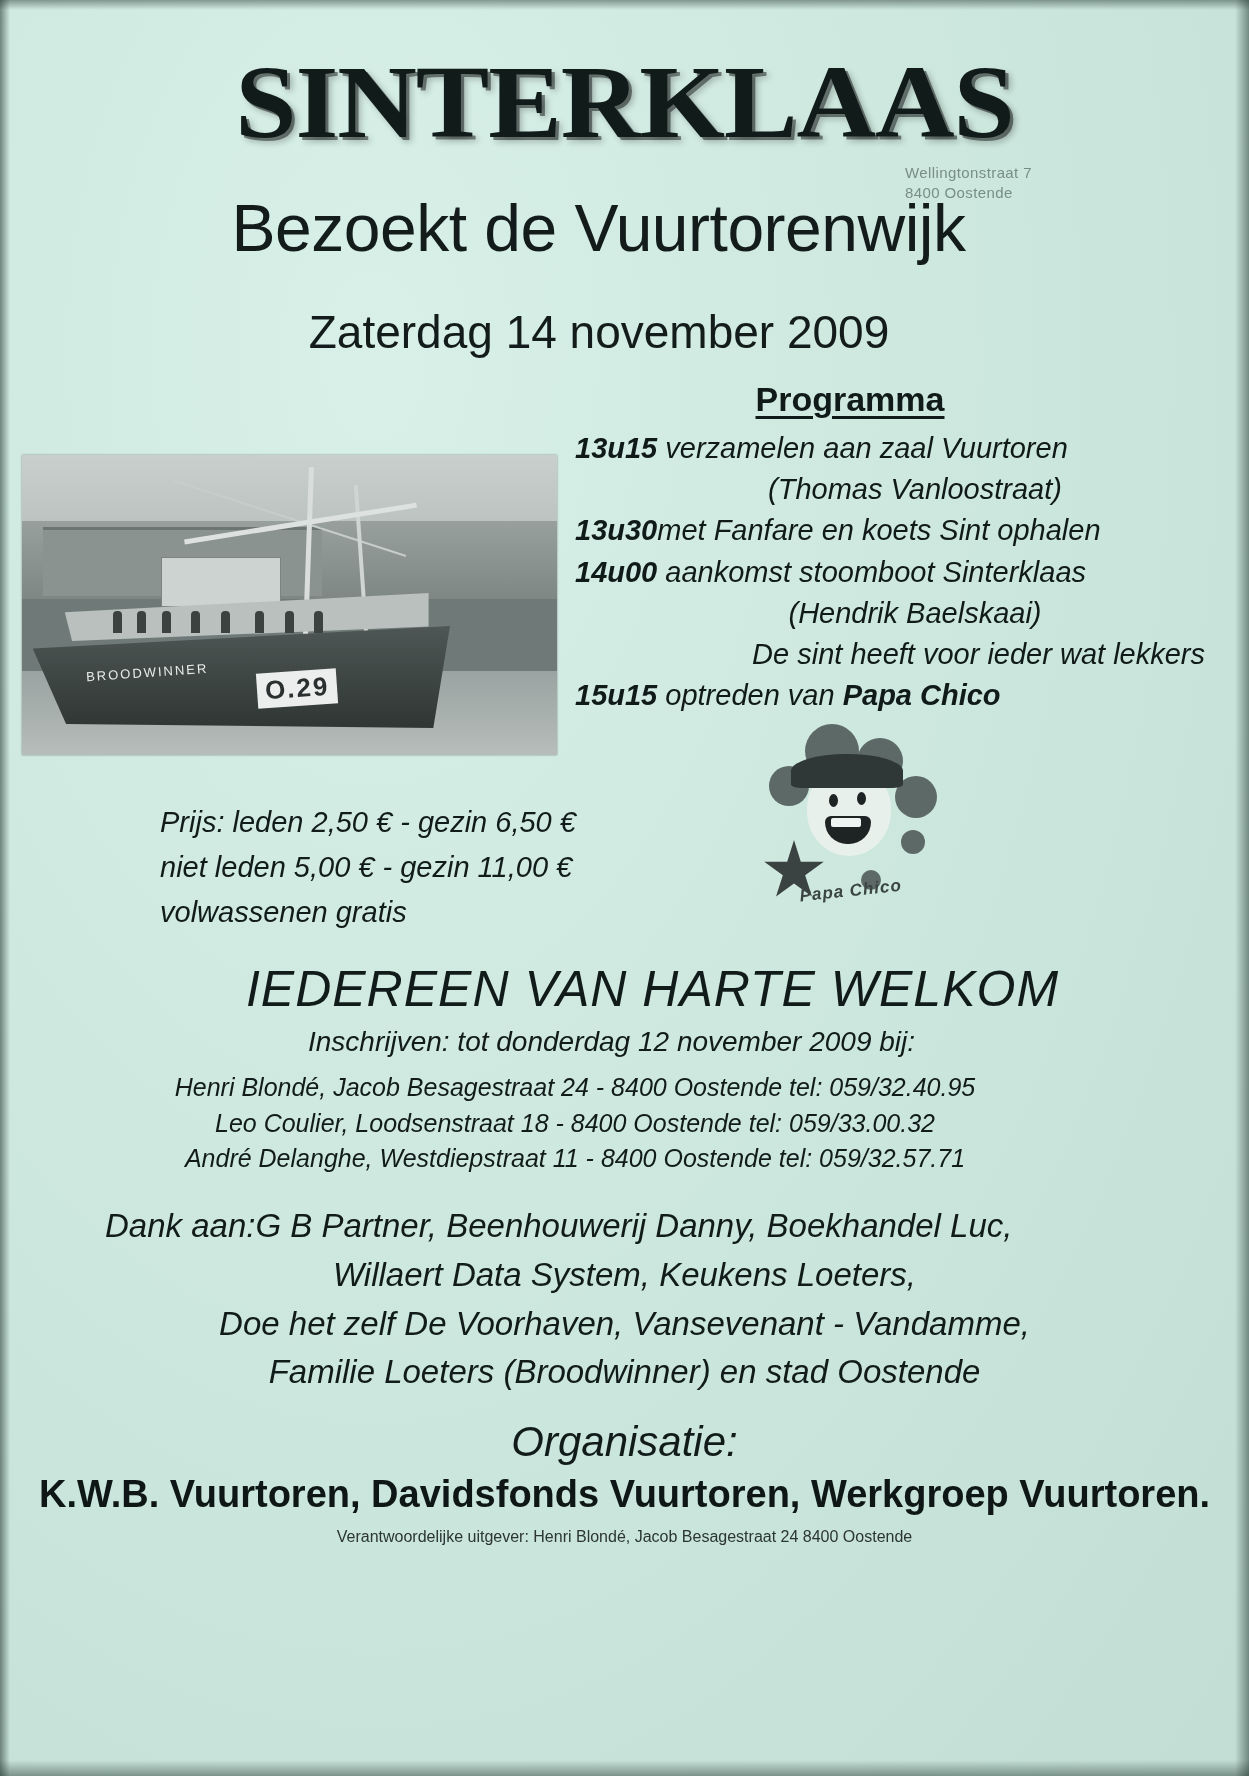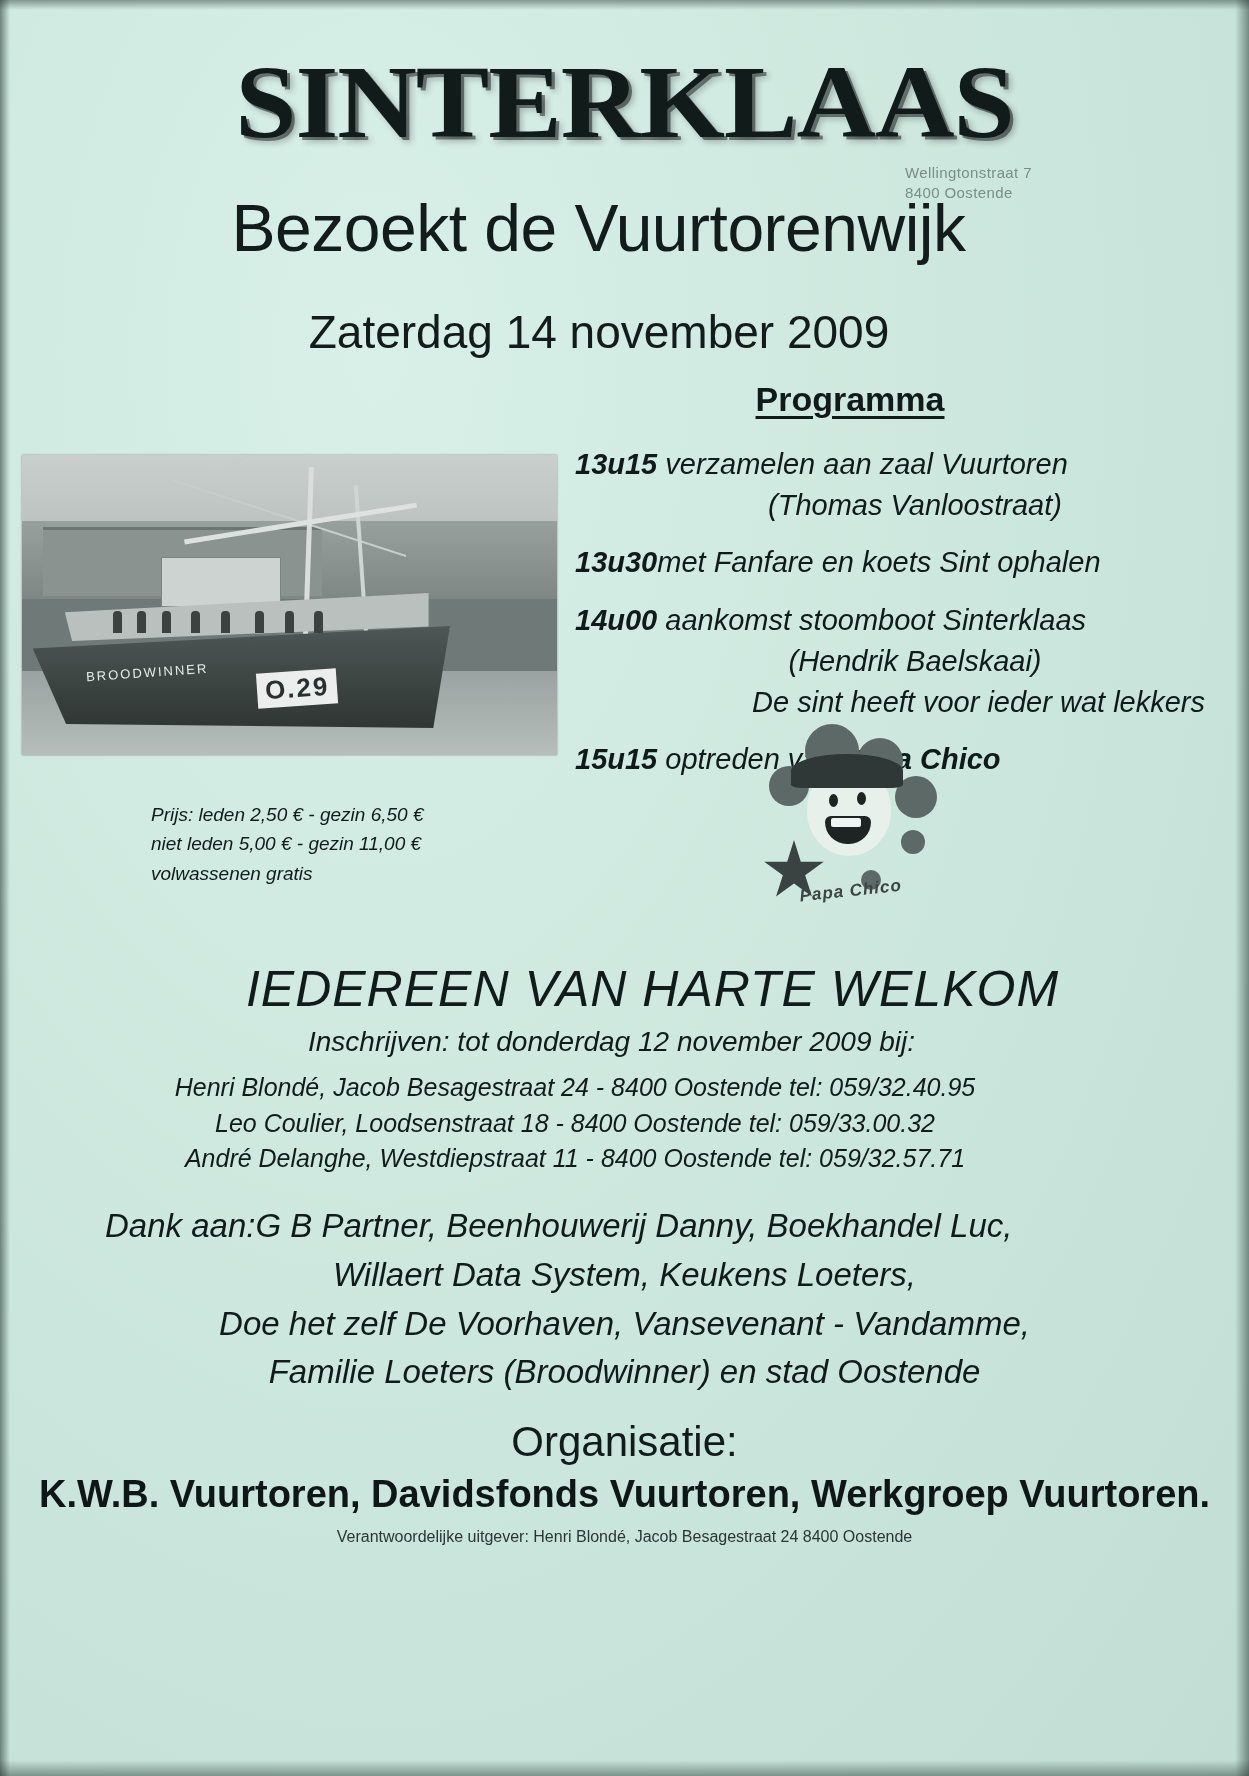--- a/index.html
+++ b/index.html
@@ -146,32 +146,32 @@
   }
   .prog {
     position: absolute;
     left: 575px; top: 428px;
     width: 640px;
     font-style: italic;
     font-size: 29px;
     color: #101a19;
     line-height: 1.42;
   }
-  .prog .row { display: block; white-space: nowrap; margin-top: 16px; }
+  .prog .row { display: block; white-space: nowrap; }
   .prog .t { font-weight: bold; font-style: italic; }
   .prog .indent { display:block; text-align: center; padding-left: 40px; }
   .prog .rightish { display:block; text-align: right; padding-right: 10px; }
   .prog .bold { font-weight: bold; }
 
   
   .prices {
     position: absolute;
-    left: 151px; top: 800px;
-    font-style: italic;
-    font-size: 19px;
+    left: 160px; top: 800px;
+    font-style: italic;
+    font-size: 29px;
     line-height: 1.55;
     color: #111b1a;
   }
 
   
   .chico {
     position: absolute;
     left: 745px; top: 720px;
     width: 210px; height: 225px;
   }
@@ -257,20 +257,21 @@
   .thanks .first { display:block; text-align:left; padding-left: 105px; }
 
   
   .org-label {
     position: absolute;
     left: 0; top: 1418px;
     width: 1249px;
     text-align: center;
     font-size: 42px;
     color: #111b1a;
+    font-style: italic;
   }
   .org-names {
     position: absolute;
     left: 0; top: 1473px;
     width: 1249px;
     text-align: center;
     font-size: 38px;
     font-weight: bold;
     color: #0e1716;
   }

